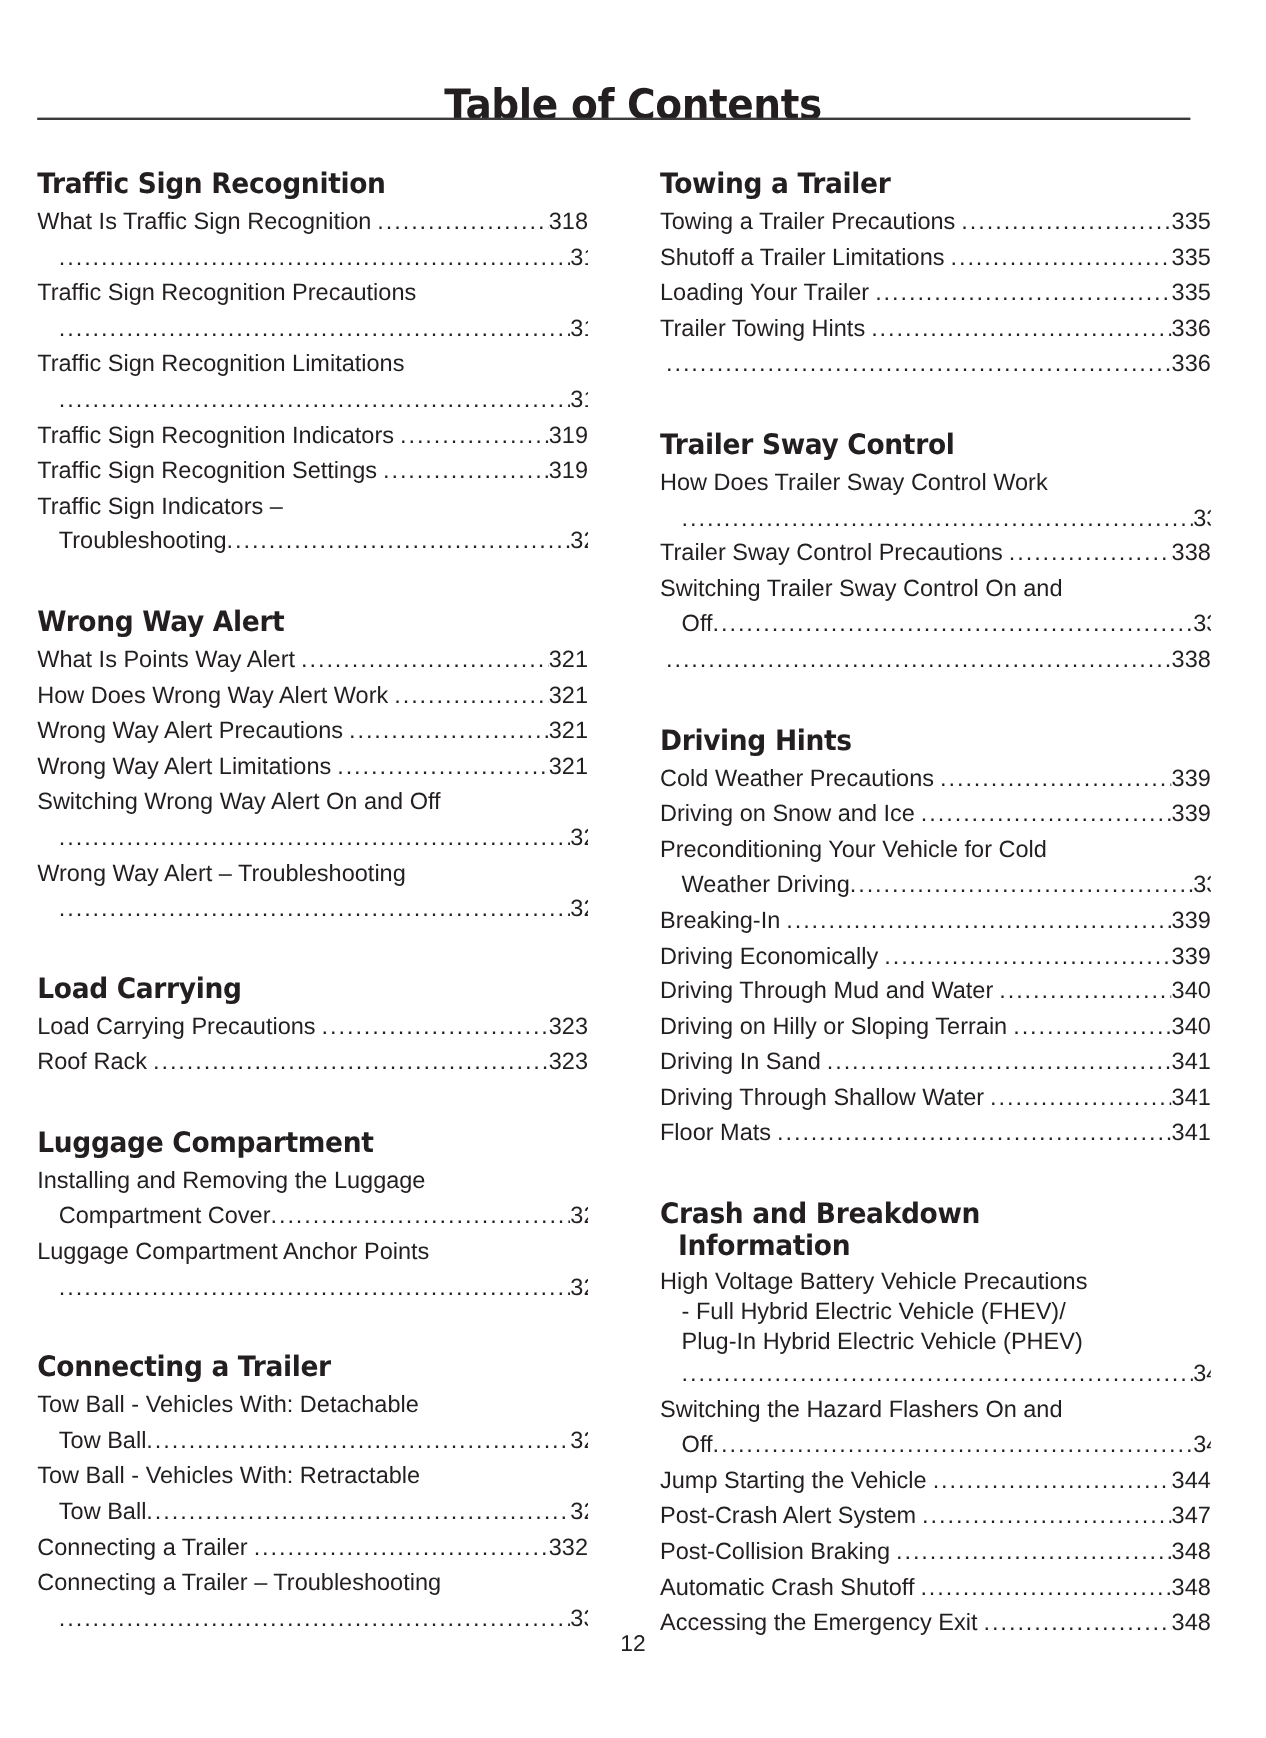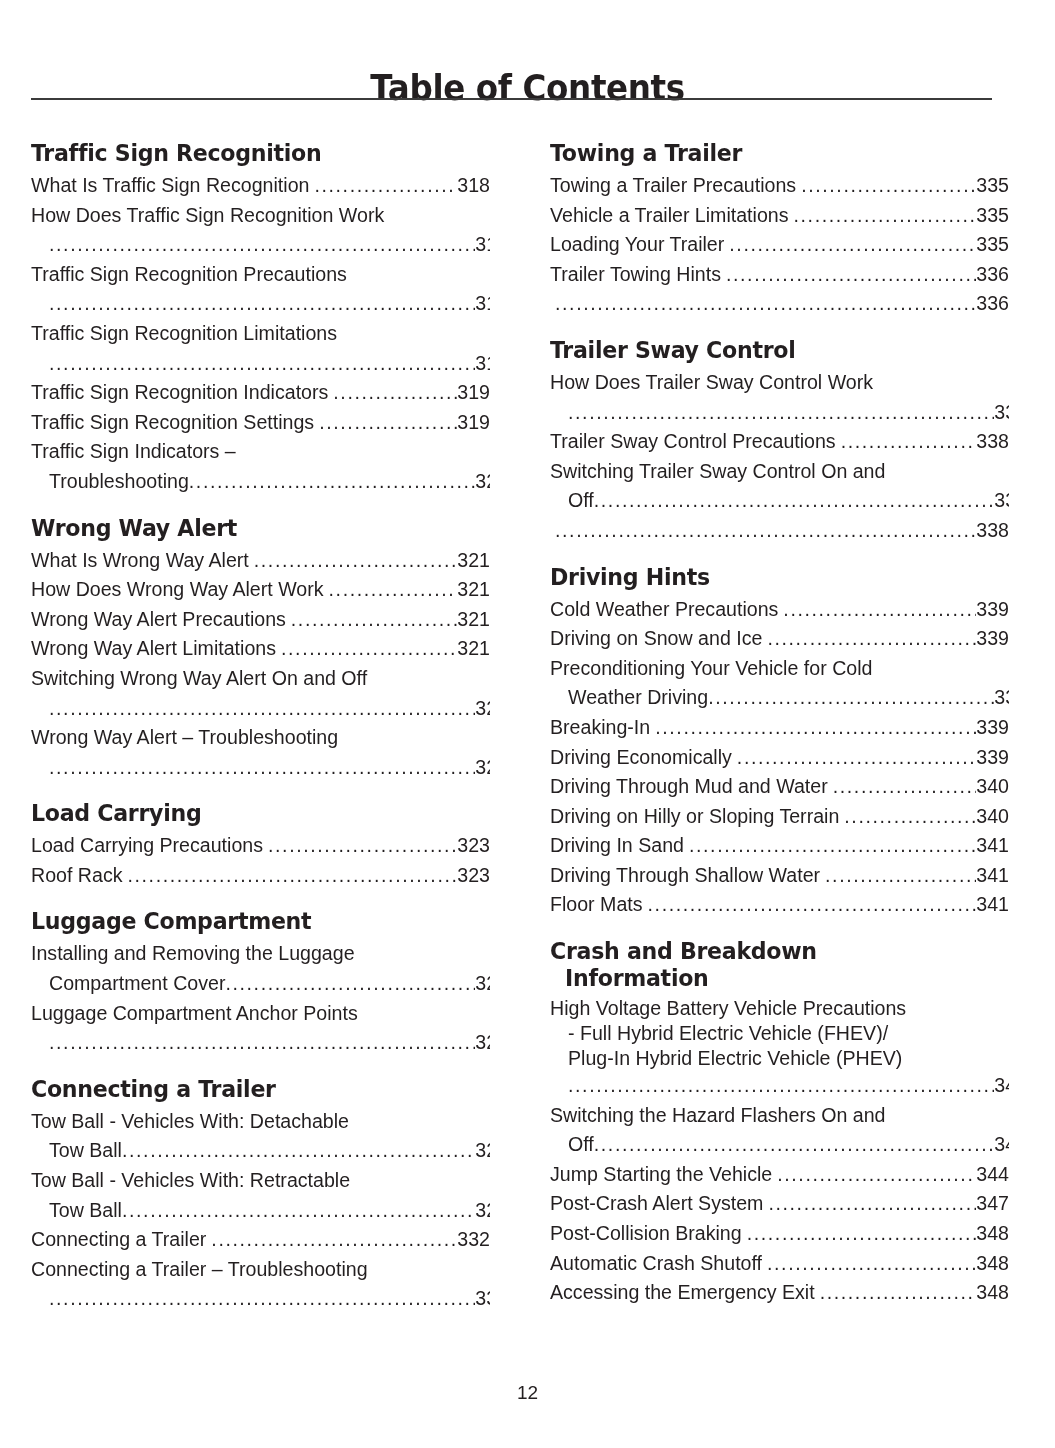--- a/index.html
+++ b/index.html
@@ -62,21 +62,21 @@
   .column {
     width: 459px;
     flex: 0 0 459px;
   }
 
   
   .section {
     margin-bottom: 0;
   }
   .section + .section {
-    margin-top: 18px;
+    margin-top: 38px;
   }
   .section-heading {
     font-family: "DejaVu Sans", sans-serif;
     font-weight: bold;
     font-size: 23.5px;
     line-height: 27px;
     letter-spacing: -0.3px;
     color: #231f20;
     margin: 0 0 4px 0;
     transform: scaleX(0.94);
@@ -144,21 +144,21 @@
   .tight .l1, .tight .l2, .tight .l3 {
     line-height: 25px;
   }
   .tight .leadline {
     line-height: 29.6px;
   }
 
   
   .folio {
     position: absolute;
-    bottom: 44px;
+    bottom: 66px;
     left: 0;
     width: 1055px;
     text-align: center;
     font-family: "Liberation Sans", sans-serif;
     font-size: 19px;
     color: #231f20;
   }
 </style>
 </head>
 <body>
@@ -173,21 +173,20 @@
         <div class="section">
           <div class="section-heading">Traffic Sign Recognition</div>
           <div class="entry">
             <div class="leadline">
               <span class="txt">What Is Traffic Sign Recognition</span>
               <span class="leader">..........................................................................................</span>
               <span class="pg">318</span>
             </div>
           </div>
           <div class="entry">
-            <span class="l1">How Does Traffic Sign Recognition Work</span>
             <div class="leadline indented">
               <span class="leader">..........................................................................................</span>
               <span class="pg">318</span>
             </div>
           </div>
           <div class="entry">
             <span class="l1">Traffic Sign Recognition Precautions</span>
             <div class="leadline indented">
               <span class="leader">..........................................................................................</span>
               <span class="pg">318</span>
@@ -220,21 +219,21 @@
               <span class="txt">Troubleshooting</span>
               <span class="leader">..........................................................................................</span>
               <span class="pg">320</span>
             </div>
           </div>
         </div>
         <div class="section">
           <div class="section-heading">Wrong Way Alert</div>
           <div class="entry">
             <div class="leadline">
-              <span class="txt">What Is Wrong Way Alert</span>
+              <span class="txt">What Is Points Way Alert</span>
               <span class="leader">..........................................................................................</span>
               <span class="pg">321</span>
             </div>
           </div>
           <div class="entry">
             <div class="leadline">
               <span class="txt">How Does Wrong Way Alert Work</span>
               <span class="leader">..........................................................................................</span>
               <span class="pg">321</span>
             </div>
@@ -342,21 +341,21 @@
           <div class="section-heading">Towing a Trailer</div>
           <div class="entry">
             <div class="leadline">
               <span class="txt">Towing a Trailer Precautions</span>
               <span class="leader">..........................................................................................</span>
               <span class="pg">335</span>
             </div>
           </div>
           <div class="entry">
             <div class="leadline">
-              <span class="txt">Vehicle a Trailer Limitations</span>
+              <span class="txt">Shutoff a Trailer Limitations</span>
               <span class="leader">..........................................................................................</span>
               <span class="pg">335</span>
             </div>
           </div>
           <div class="entry">
             <div class="leadline">
               <span class="txt">Loading Your Trailer</span>
               <span class="leader">..........................................................................................</span>
               <span class="pg">335</span>
             </div>

